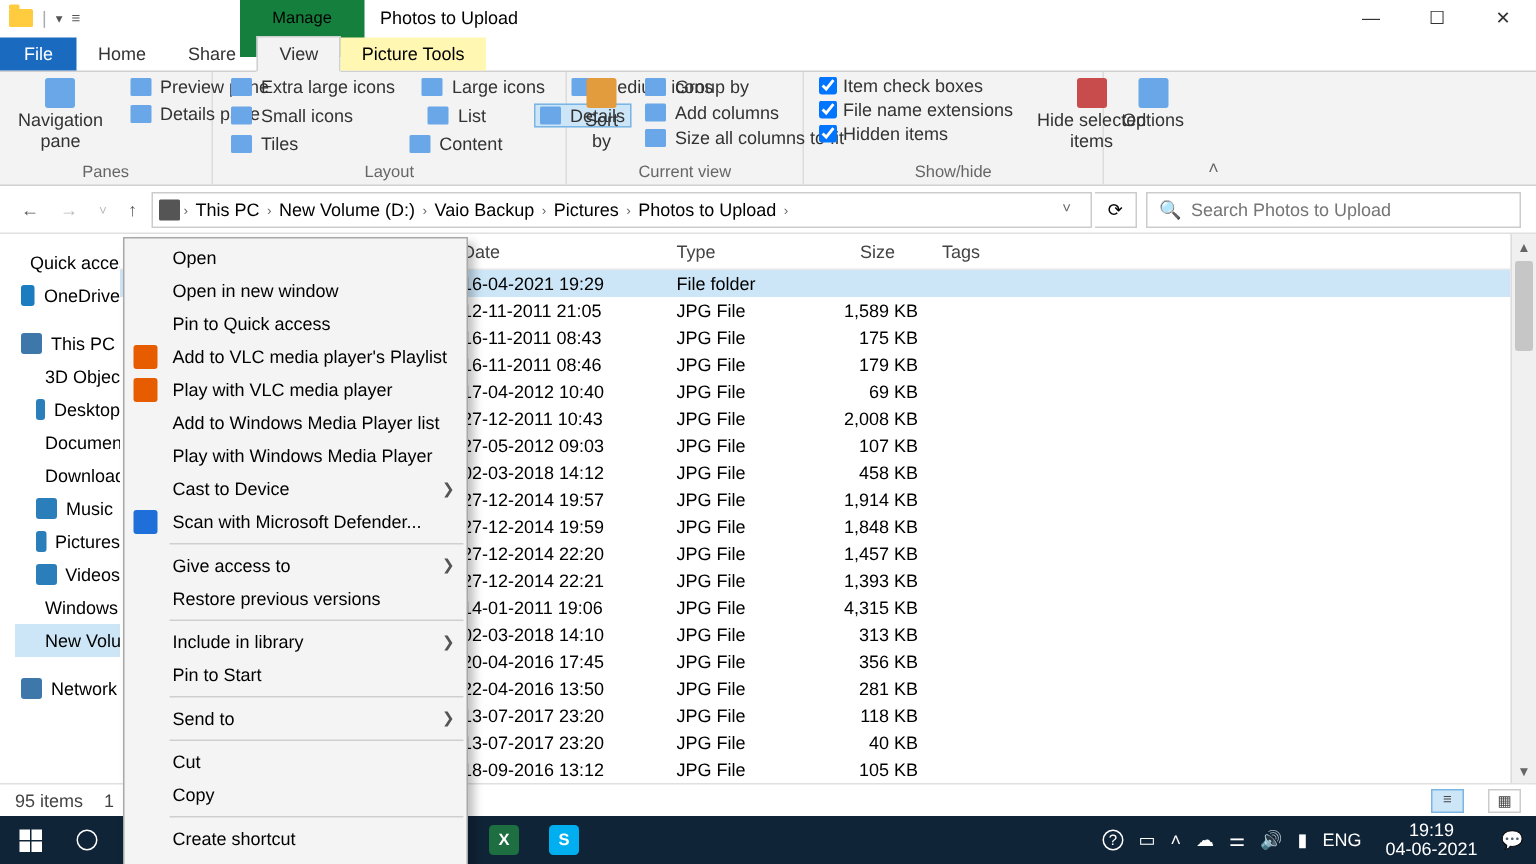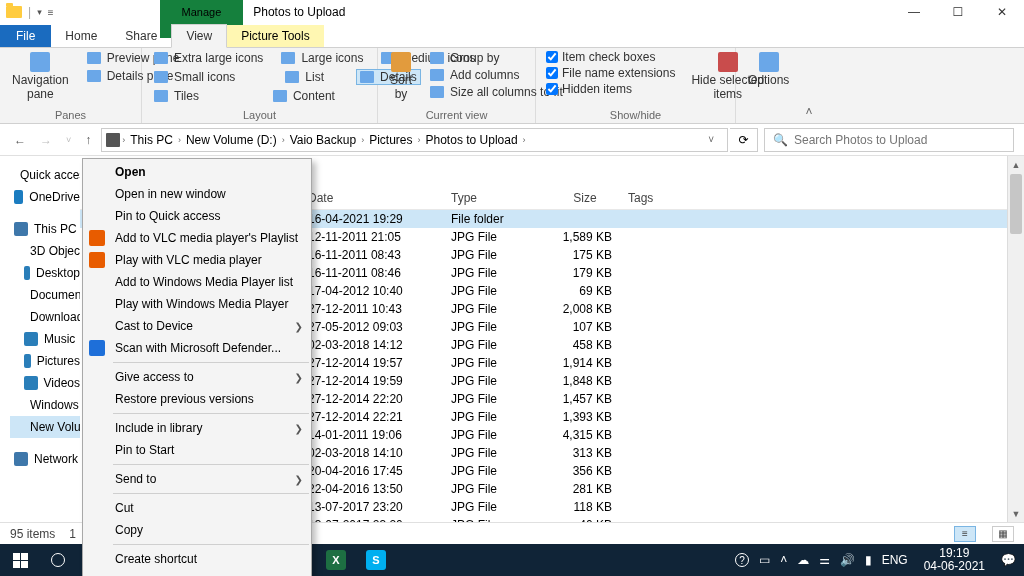--- a/index.html
+++ b/index.html
@@ -51,21 +51,21 @@
 
   
   .body { display:flex; height: calc(100% - 24px - 24px - 76px - 32px - 22px - 32px); }
   .tree { width:80px; overflow:hidden; padding:8px 0 8px 10px; }
   .tree .titem { display:flex; align-items:center; gap:6px; padding:4px 0 4px 4px; white-space:nowrap; font-size:12px;}
   .tree .titem.sel { background:#cde6f7; }
   .tree .ticon { width:14px; height:14px; border-radius:2px;}
   .tree .gap { height:10px;}
 
   .listwrap { flex:1; display:flex; }
-  .list { flex:1; display:flex; flex-direction:column;margin-top:30px; }
+  .list { flex:1; display:flex; flex-direction:column; }
   .cols { display:flex; align-items:center; height:24px; border-bottom:1px solid #e8e8e8; color:#444; }
   .cols .col { padding:0 8px; }
   .cols .col.name { margin-left:100px; width:120px; display:flex; align-items:center; gap:8px;}
   .cols .chk { width:12px;height:12px;border:1px solid #888;}
   .cols .sortglyph{ font-size:8px; color:#666; margin-left:6px;}
   .cols .col.date{ width:143px;}
   .cols .col.type{ width:107px;}
   .cols .col.size{ width:70px; text-align:center;}
   .cols .col.tags{ flex:1;}
 
@@ -88,21 +88,21 @@
   .status { height:22px; border-top:1px solid #e0e0e0; display:flex; align-items:center; padding:0 10px; font-size:11px; color:#444; gap:14px;}
   .status .sp{flex:1;}
   .status .vbtn{ width:22px;height:16px; border:1px solid #ccc; margin-left:2px; display:flex;align-items:center;justify-content:center;font-size:10px;}
   .status .vbtn.active{ background:#cde6f7; border-color:#7ab5e3;}
 
   
   .ctxmenu { position:absolute; left:82px; top:158px; width:230px; background:#f4f4f4; border:1px solid #a8a8a8; box-shadow:4px 4px 6px rgba(0,0,0,.25); padding:2px 0; z-index:50;}
   .ctxmenu .mi { display:flex; align-items:center; padding:4px 10px 4px 32px; position:relative; font-size:12px;}
   .ctxmenu .mi .micon{ position:absolute; left:6px; width:16px; height:16px; border-radius:2px;}
   .ctxmenu .mi .sub { position:absolute; right:8px; color:#555; font-size:10px;}
-  .ctxmenu .mi.bold{ font-weight:700;}
+  .ctxmenu .mi.bold{ font-weight:400;}
   .ctxmenu .sep{ height:1px; background:#cfcfcf; margin:3px 2px 3px 30px;}
 
   
   .taskbar { position:absolute; left:0; right:0; bottom:0; height:32px; background:#102437; display:flex; align-items:center; color:#fff; font-size:11px;}
   .taskbar .tb { width:40px; height:32px; display:flex; align-items:center; justify-content:center;}
   .taskbar .tb.search{ width:36px;}
   .taskbar .apps{ display:flex;}
   .taskbar .apps .tb{ width:40px;}
   .taskbar .apps .tb.active{ border-bottom:2px solid #76b9ed;}
   .taskbar .sp{flex:1;}

